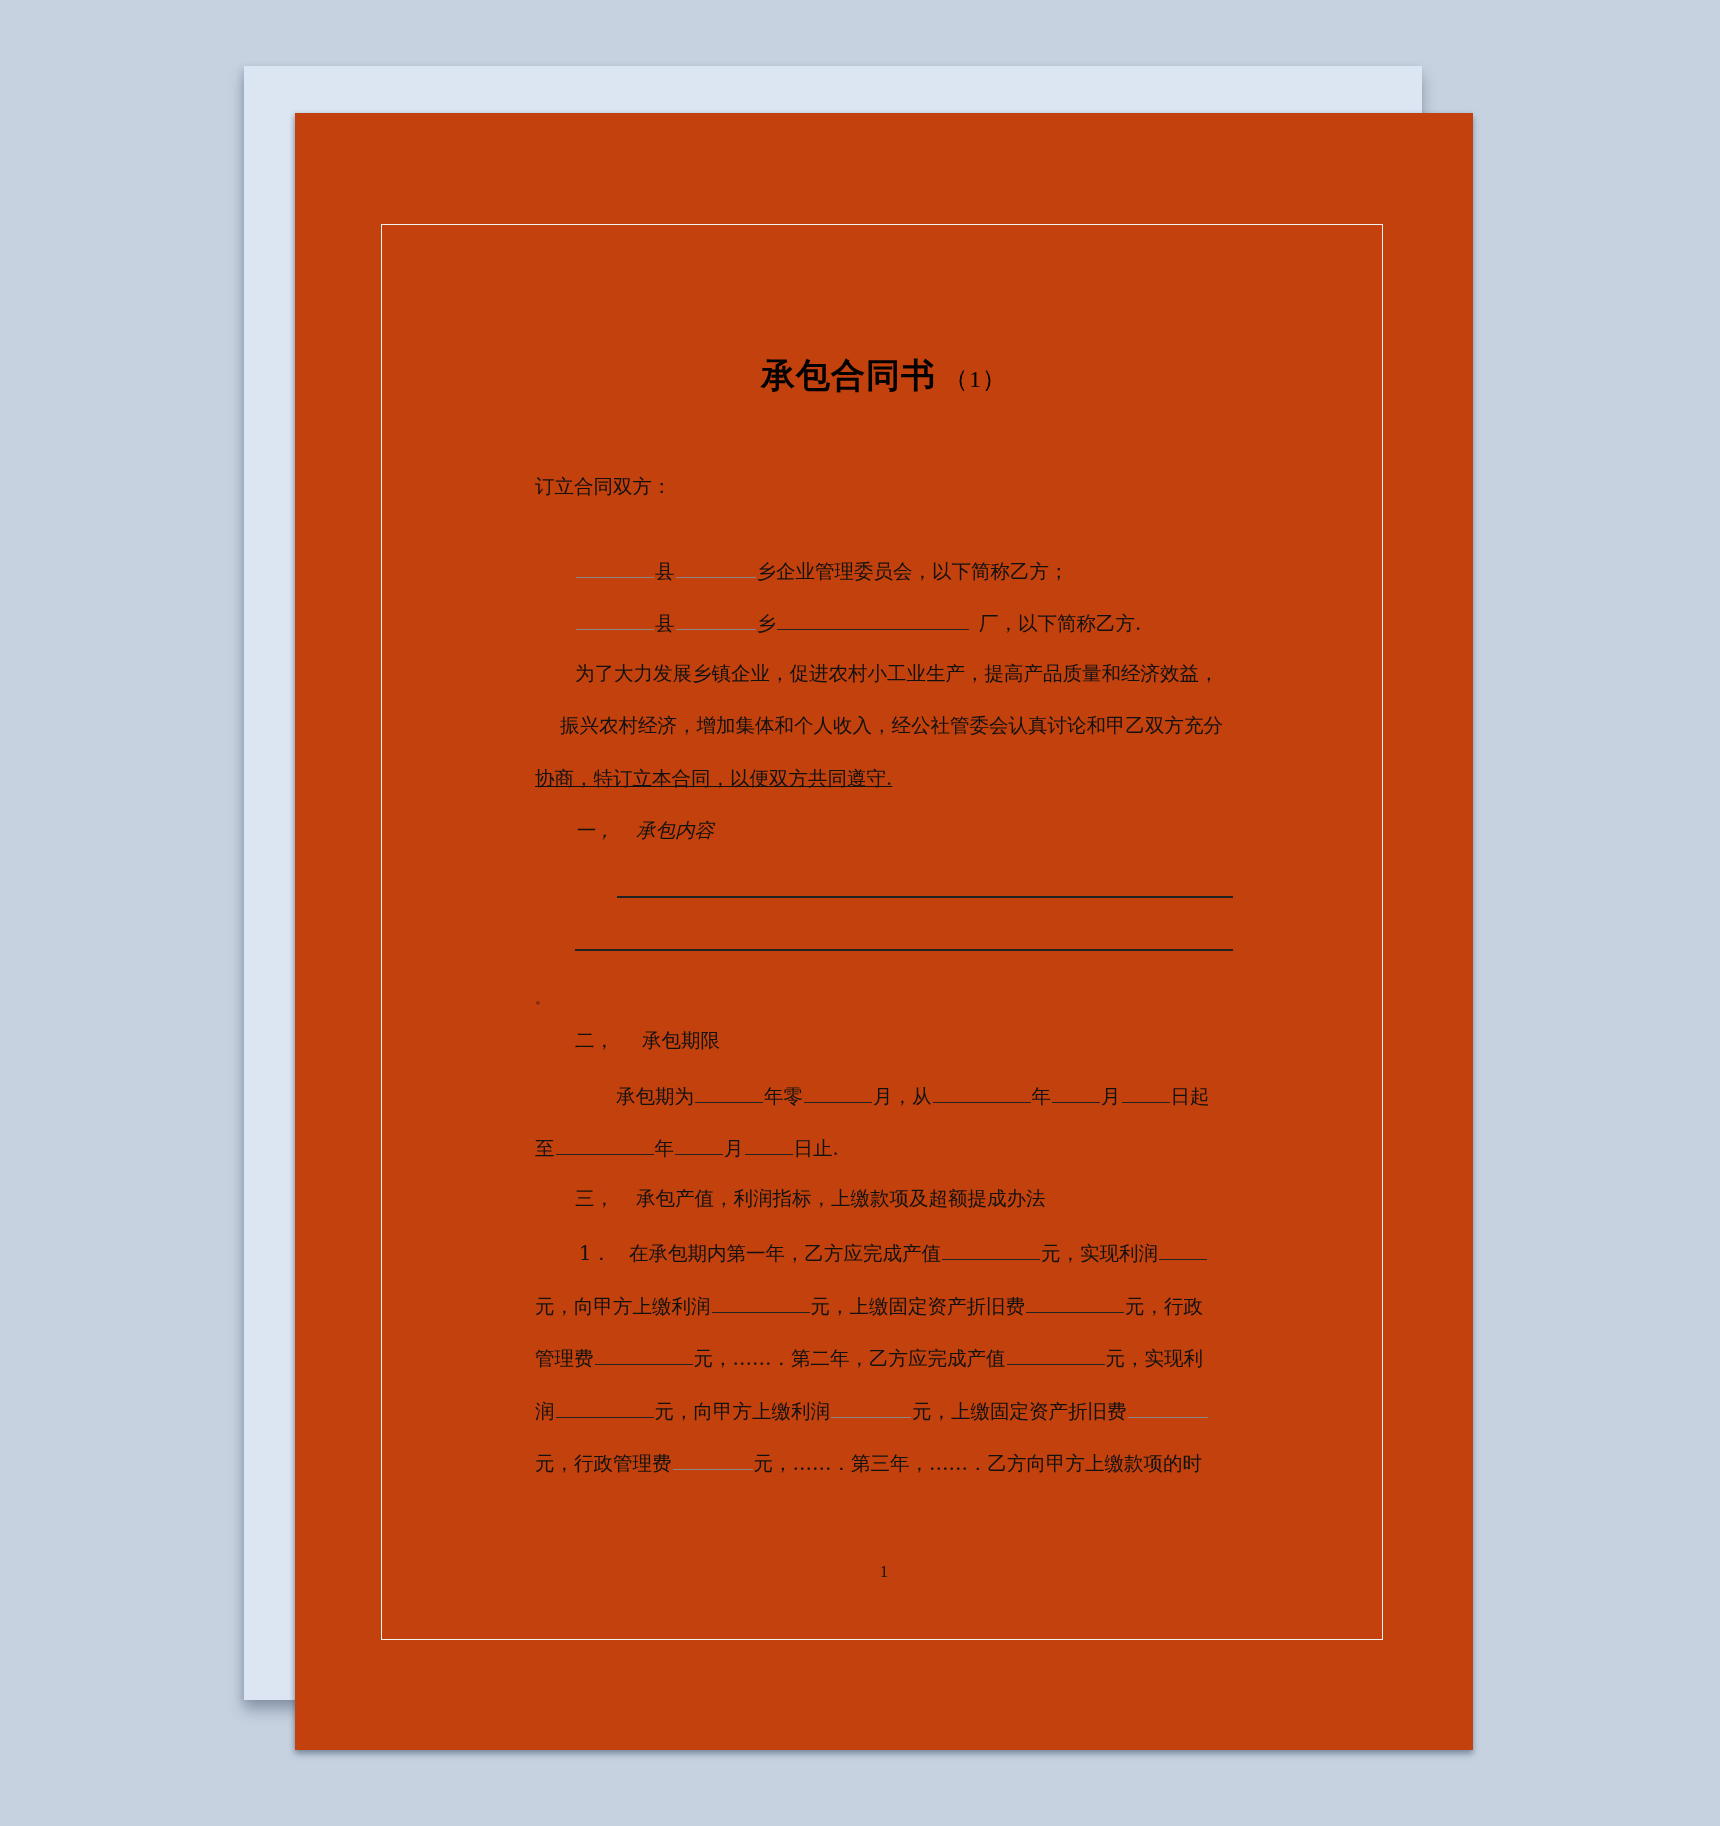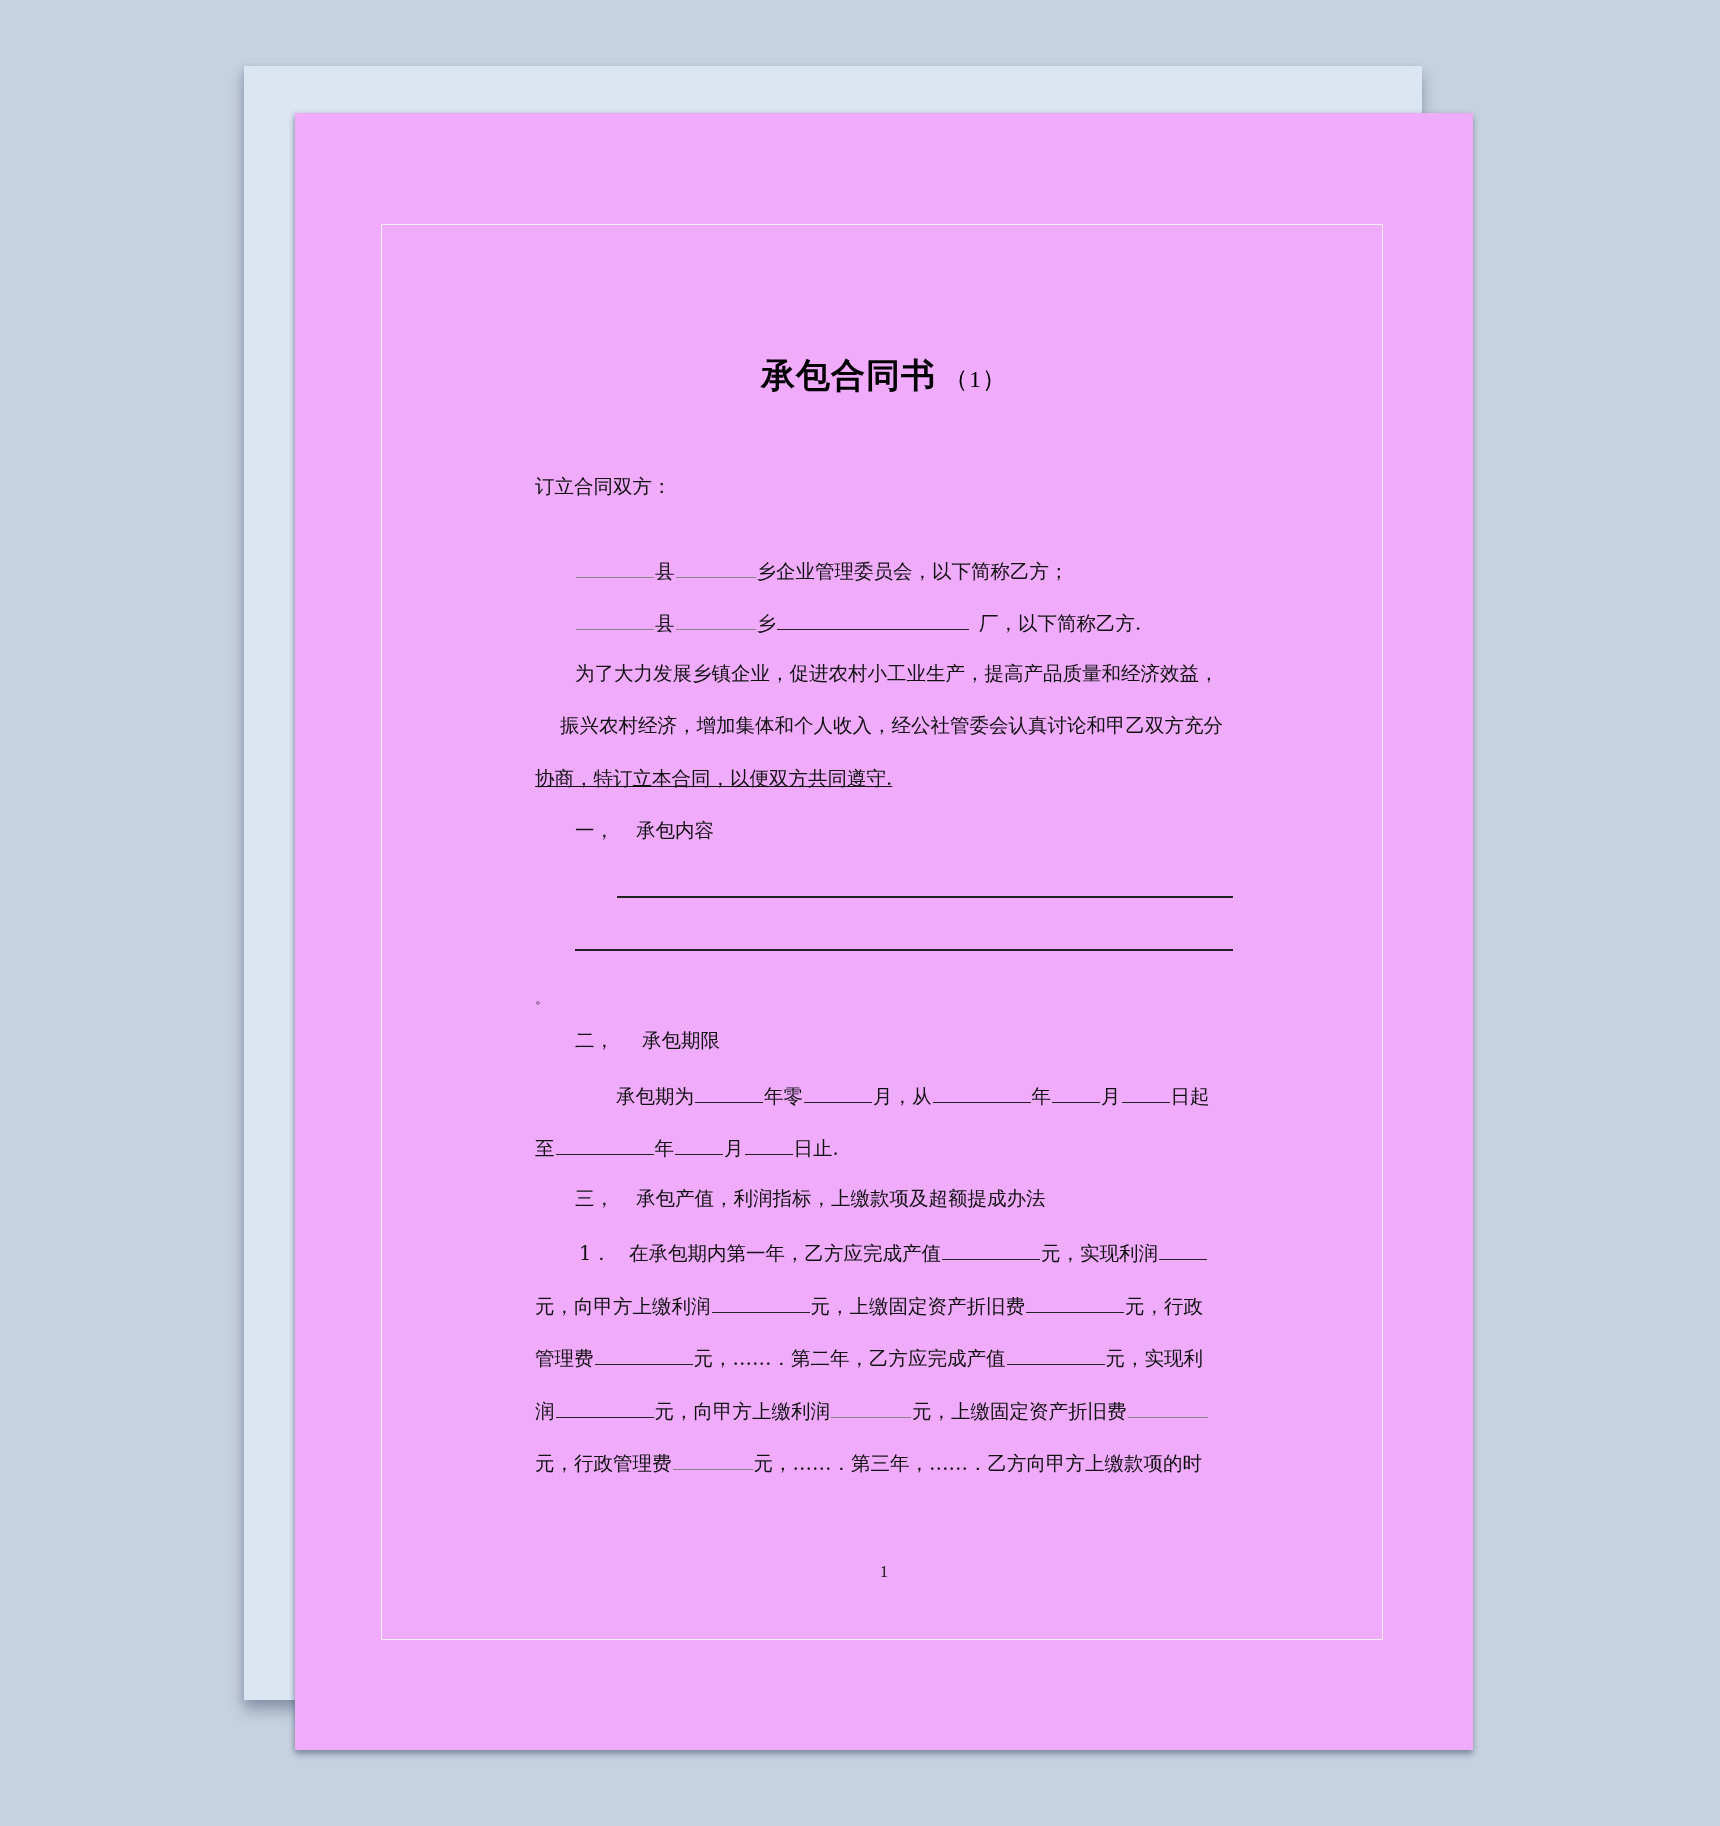--- a/index.html
+++ b/index.html
@@ -9,21 +9,21 @@
     font-family:"DejaVu Serif","Liberation Serif",serif;
     color:#111;
   }
   .back-page {
     position:absolute; left:244px; top:66px; width:1178px; height:1634px;
     background:#dce6f3;
     box-shadow:0 10px 14px rgba(70,85,110,0.45), -2px 2px 6px rgba(70,85,110,0.15);
   }
   .front-page {
     position:absolute; left:295px; top:113px; width:1178px; height:1637px;
-    background:#f0abfc;
+    background:#c2410c;
     box-shadow:0 4px 6px rgba(70,85,110,0.55), -2px 0 4px rgba(70,85,110,0.15);
   }
   .inner-border {
     position:absolute; left:86px; top:111px; width:1000px; height:1414px;
     border:1px solid #f0f0f0;
   }
   .title {
     position:absolute; left:0; width:100%; top:240px; text-align:center;
     font-family:"DejaVu Sans","Liberation Sans",sans-serif;
     font-weight:bold; font-size:34px; letter-spacing:1px; color:#000;
@@ -63,21 +63,21 @@
     </div>
 
     <div class="line" style="top:498px; left:40px;">
       <span class="u light" style="width:78px"></span><span>县</span><span class="u light" style="width:80px"></span><span>乡</span><span class="u" style="width:192px; margin-right:10px"></span><span>厂，以下简称乙方.</span>
     </div>
 
     <div class="line" style="top:551px; left:40px;">为了大力发展乡镇企业，促进农村小工业生产，提高产品质量和经济效益，</div>
     <div class="line" style="top:603px;margin-left:25px;">振兴农村经济，增加集体和个人收入，经公社管委会认真讨论和甲乙双方充分</div>
     <div class="line" style="top:656px;text-decoration:underline;">协商，特订立本合同，以便双方共同遵守.</div>
 
-    <div class="line" style="top:708px; left:40px;">
+    <div class="line" style="top:708px; left:40px;font-style:italic;">
       <span>一，</span><span style="display:inline-block;width:22px"></span><span>承包内容</span>
     </div>
     <div class="full-line" style="top:783px; left:82px; width:616px;"></div>
     <div class="full-line" style="top:836px; left:40px; width:658px;"></div>
     <div class="line" style="top:875px; font-size:14px;">。</div>
 
     <div class="line" style="top:918px; left:40px;">
       <span>二，</span><span style="display:inline-block;width:28px"></span><span>承包期限</span>
     </div>
     <div class="line" style="top:971px; left:81px;">

